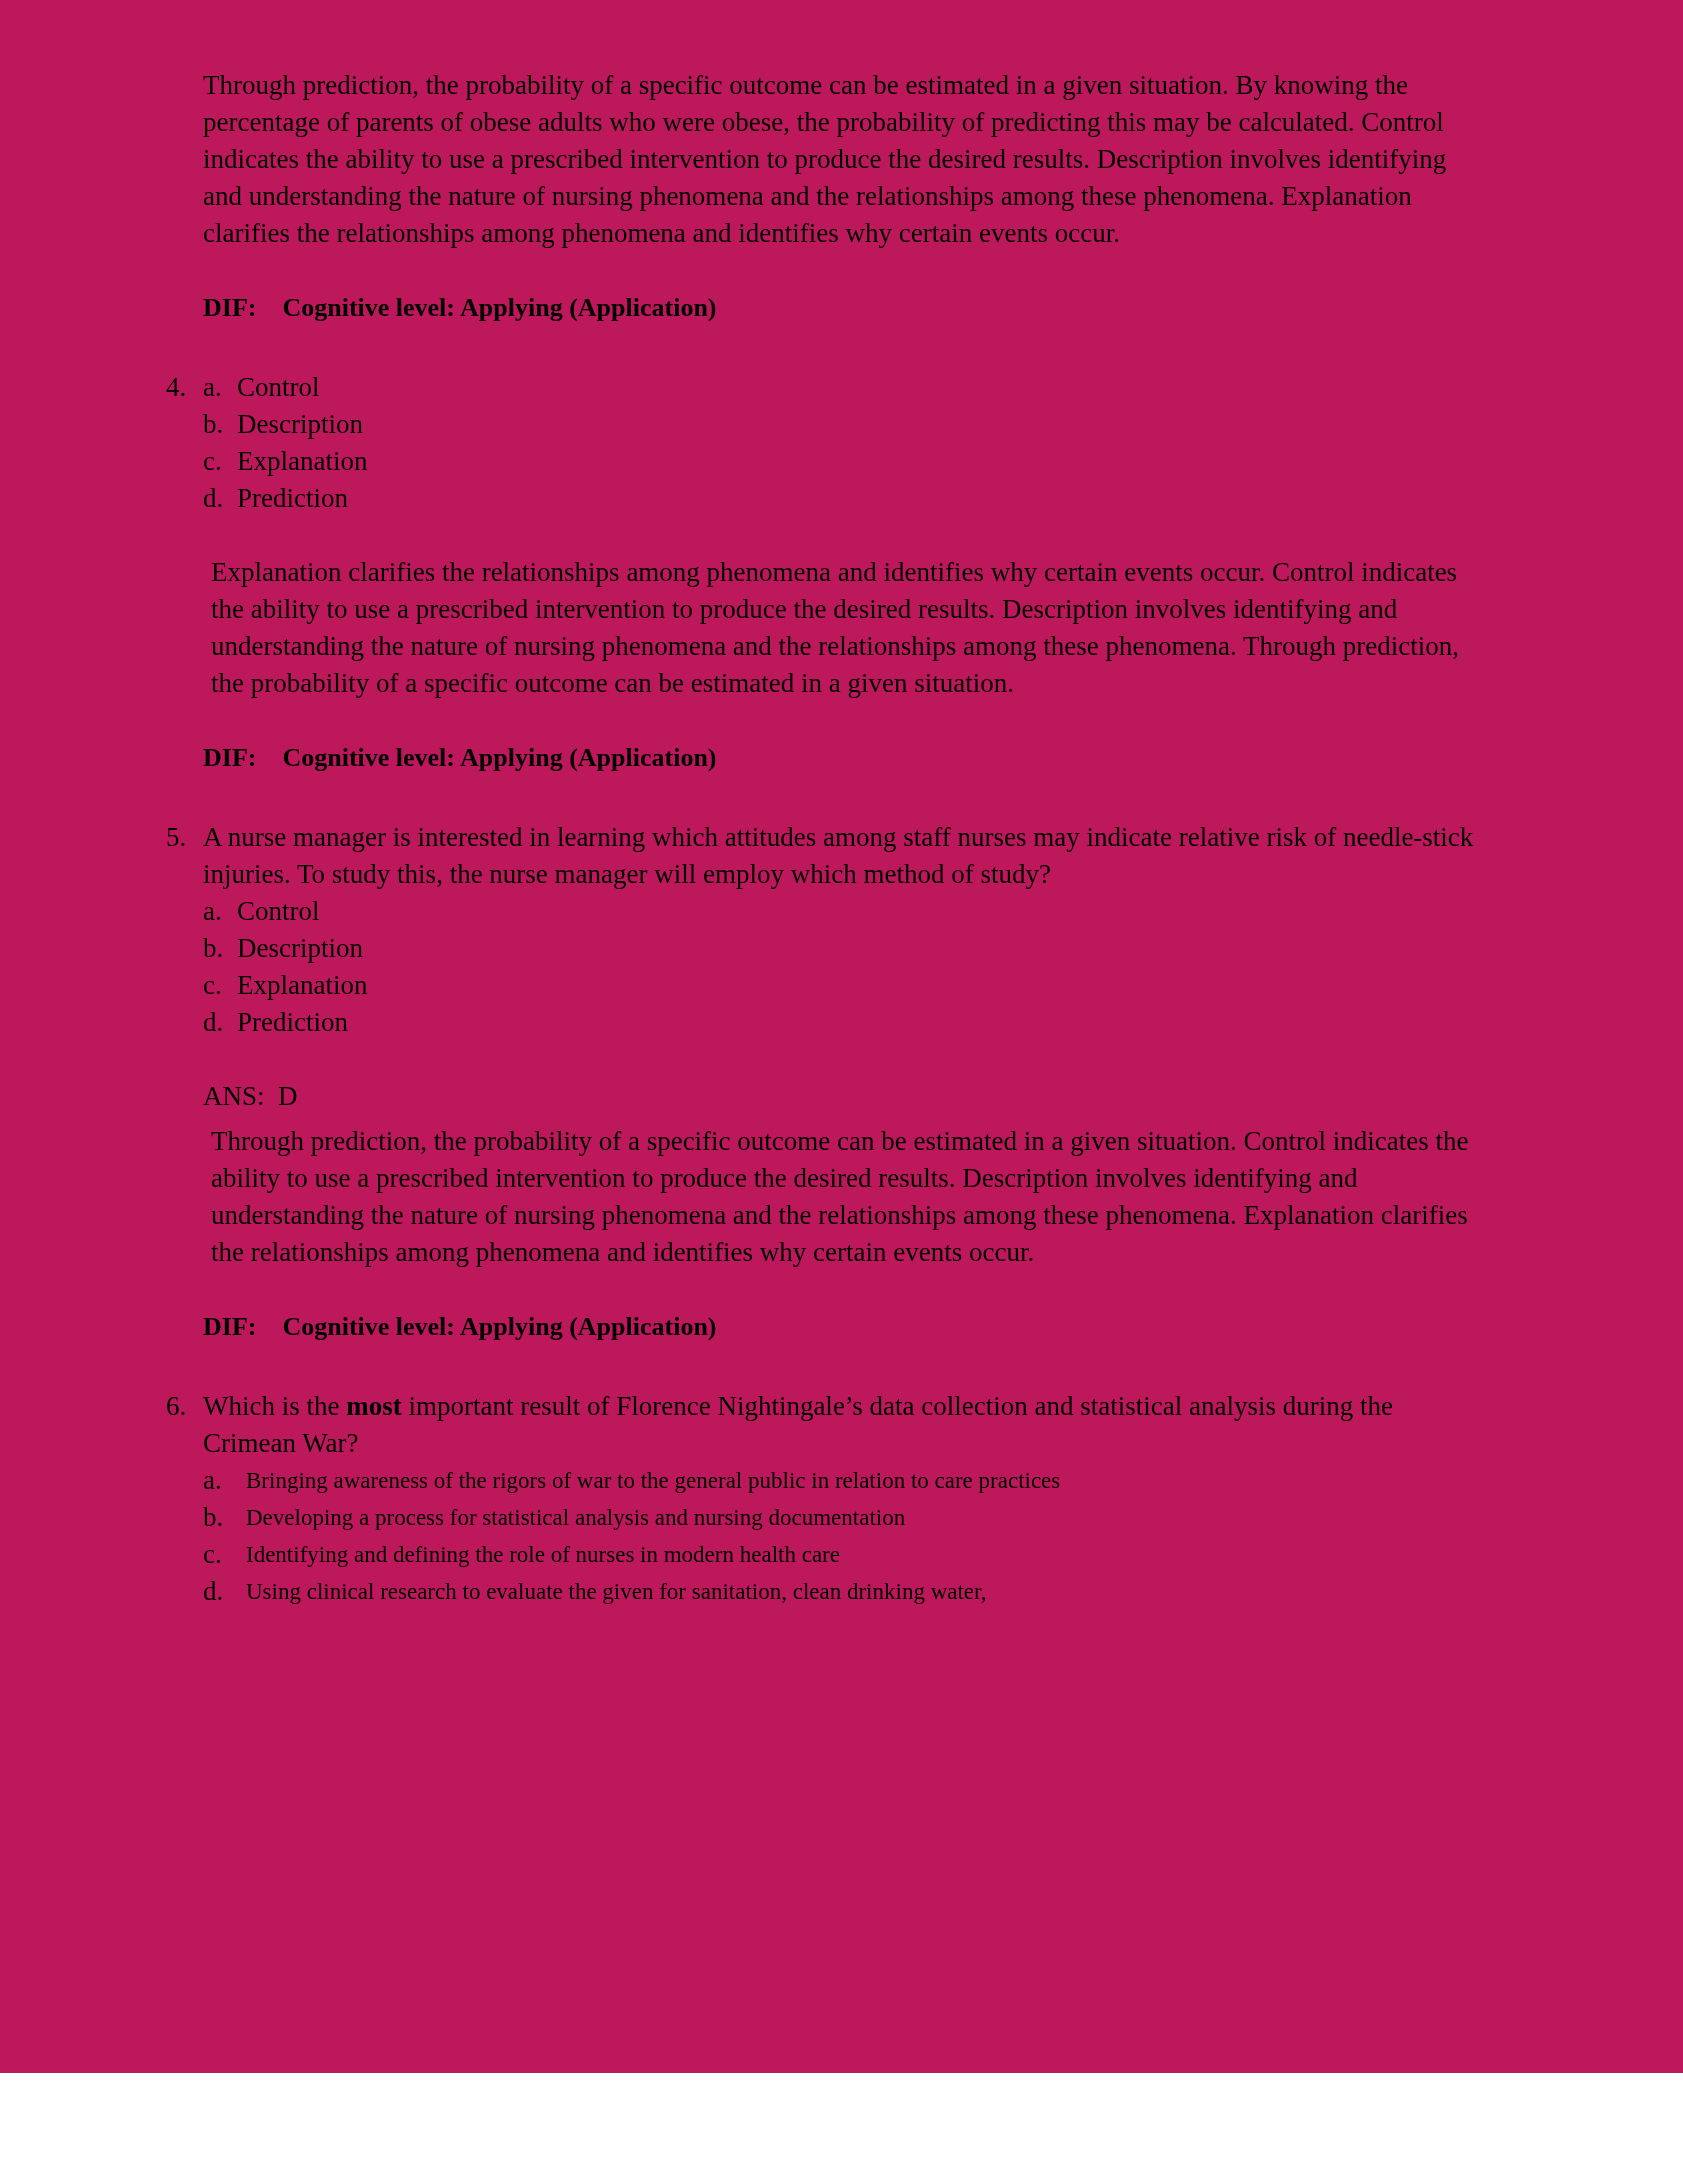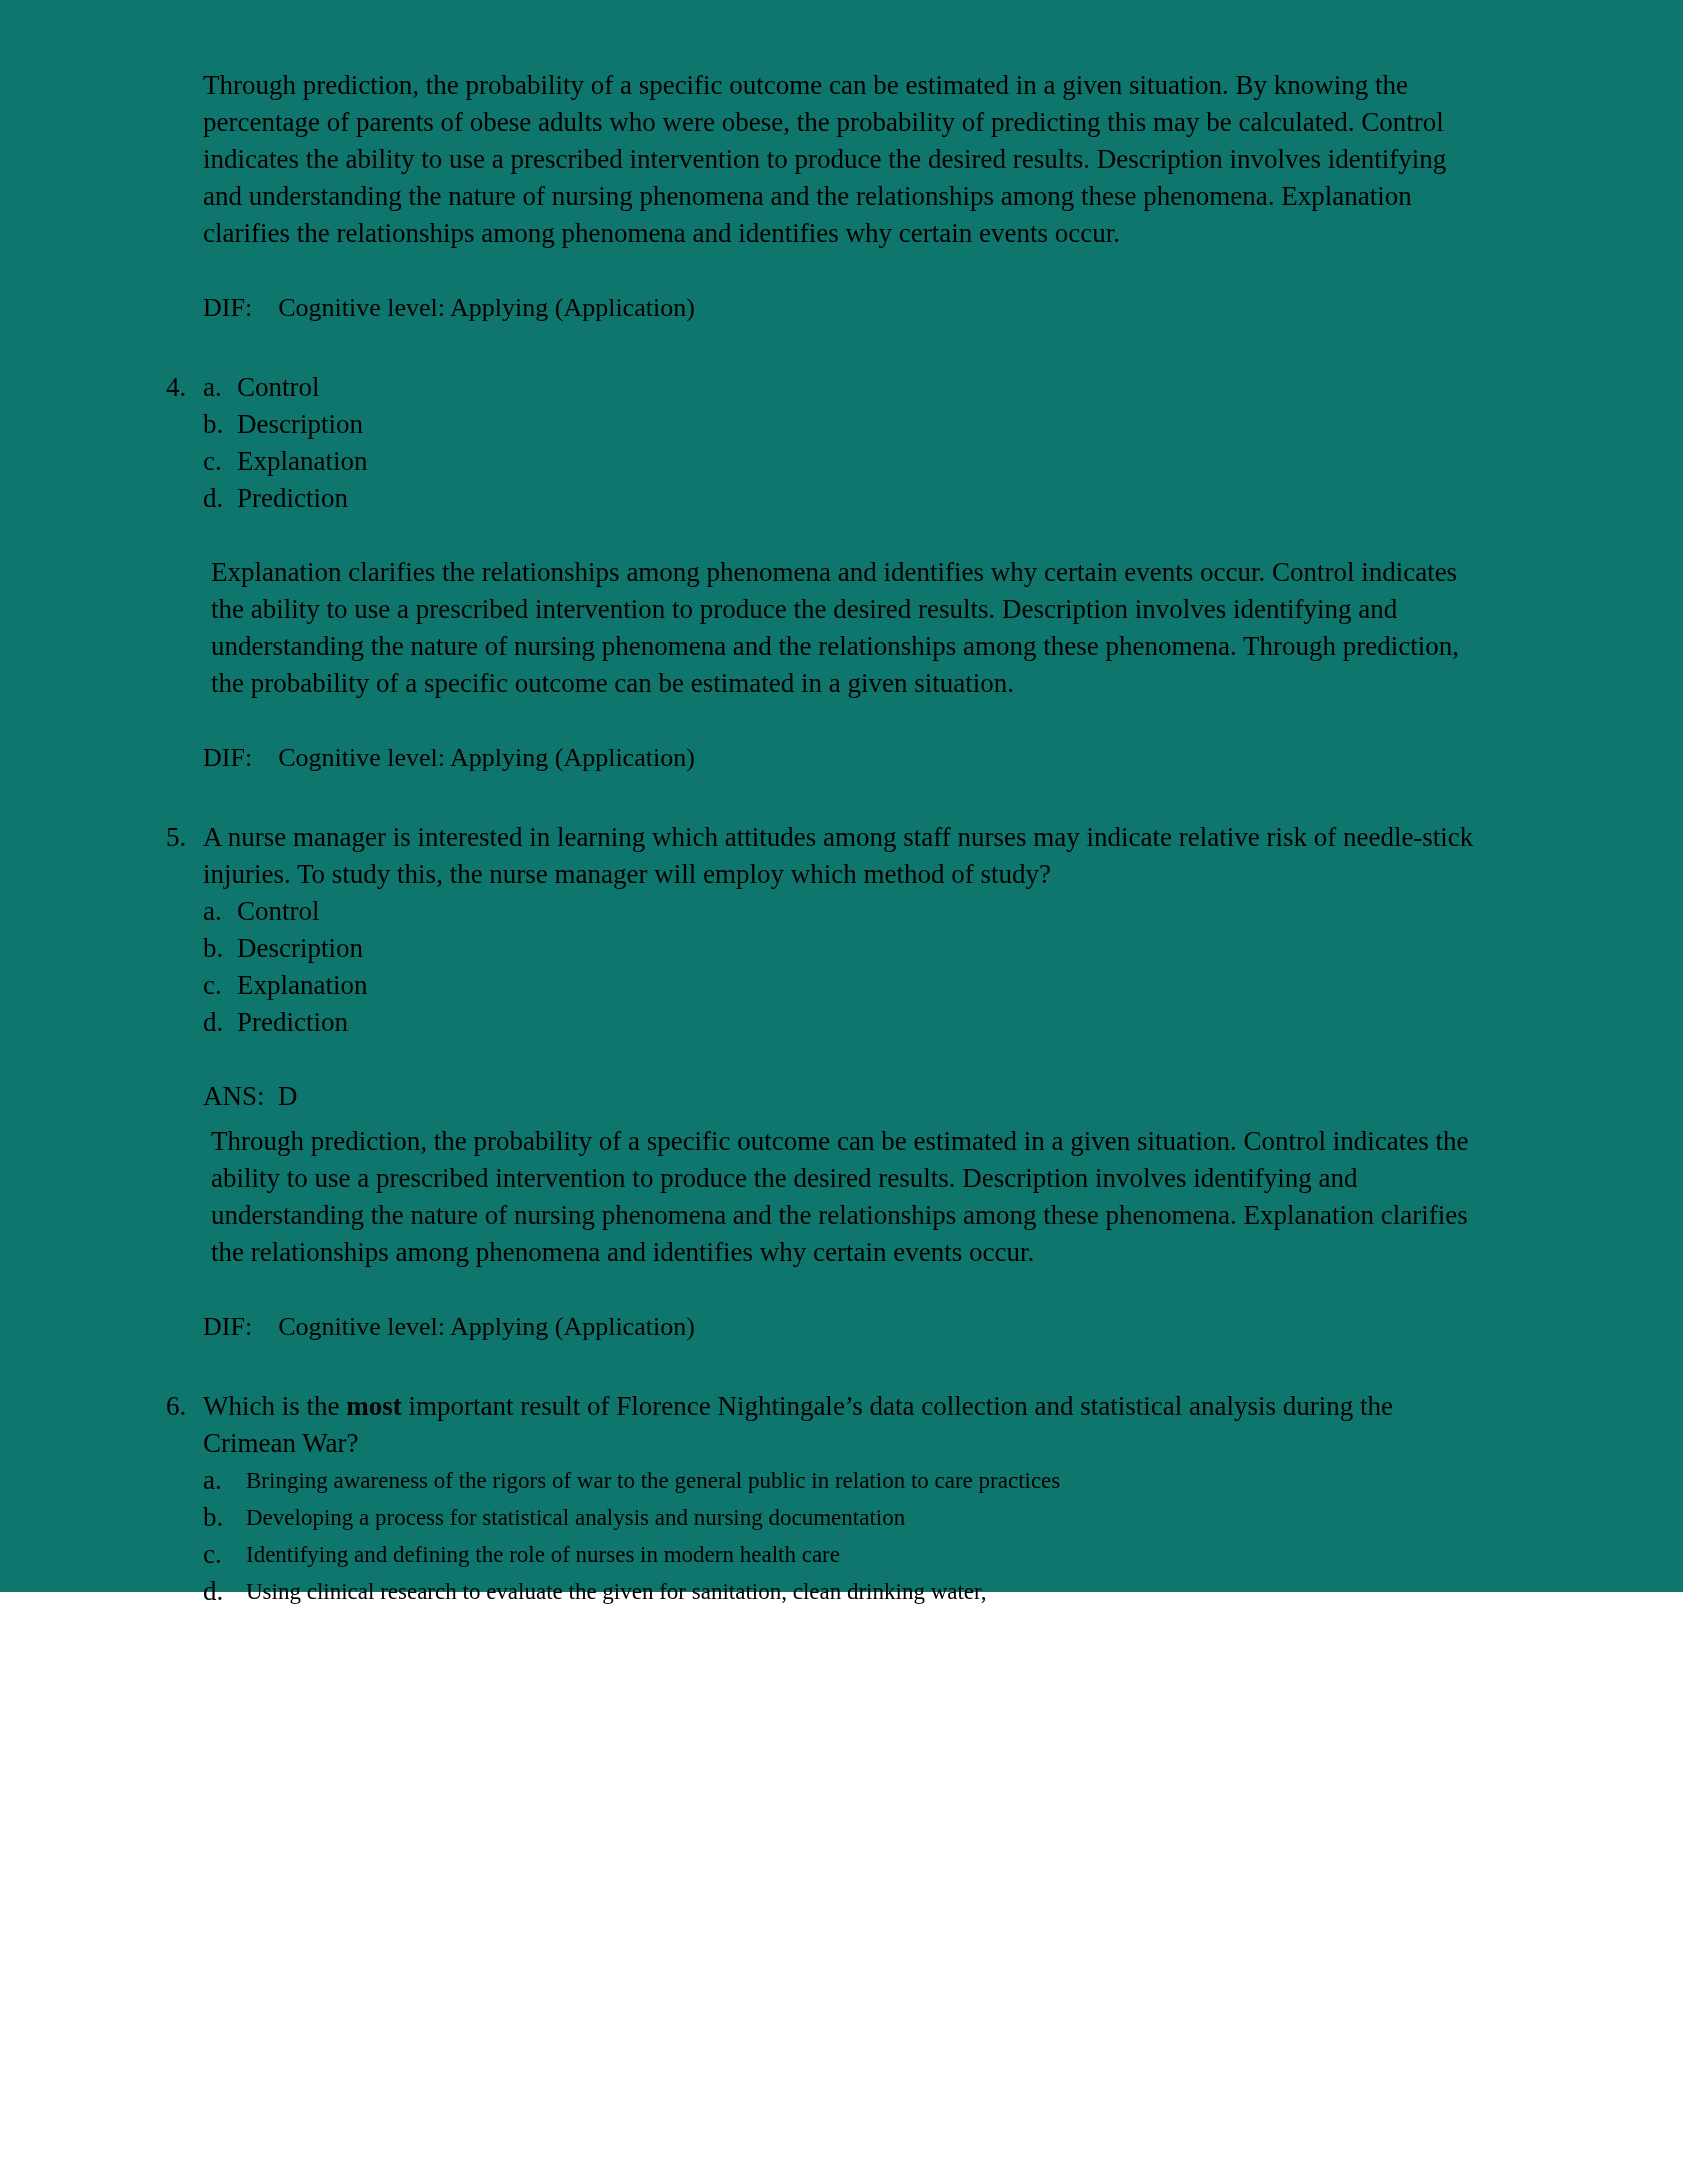--- a/index.html
+++ b/index.html
@@ -10,42 +10,43 @@
   body {
     width: 1683px;
     height: 2178px;
     font-family: "Liberation Serif", "DejaVu Serif", serif;
     color: #000000;
     -webkit-font-smoothing: antialiased;
   }
   .page {
     position: relative;
     width: 1683px;
-    height: 1592px;
-    background: #0f766e;
+    height: 2073px;
+    background: #be185d;
     box-sizing: border-box;
     padding: 67px 193px 0 166px;
   }
   .doc-body {
     font-size: 27px;
     line-height: 37px;
   }
 
   
   .cont-para {
     margin: 0 0 0 37px;
     text-align: left;
   }
 
   
   .dif-line {
     margin: 37px 0 0 37px;
     white-space: pre;
     font-size: 26px;
     line-height: 37px;
+    font-weight: bold;
   }
   .dif-label { }
   .dif-value { }
 
   
   .question {
     margin-top: 43px;
     display: flex;
     align-items: flex-start;
   }

